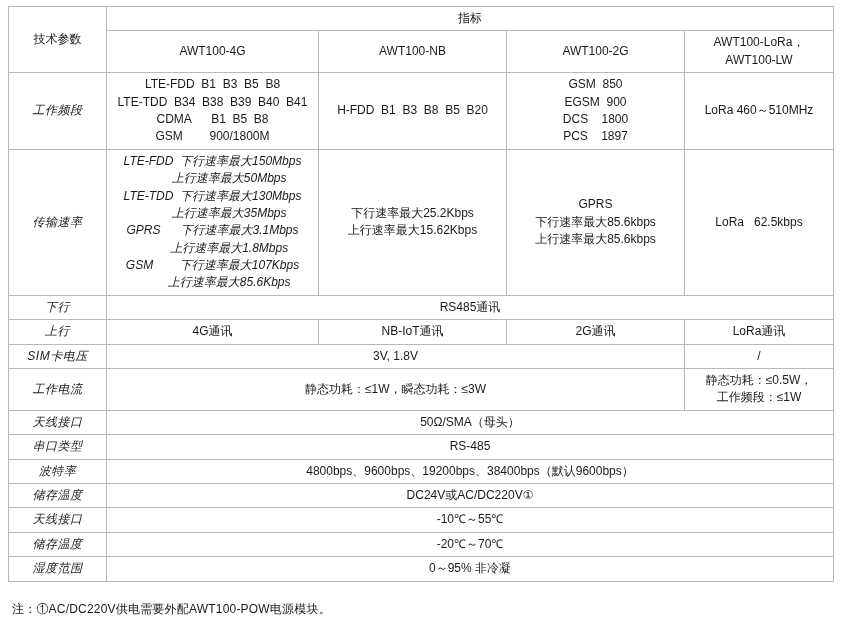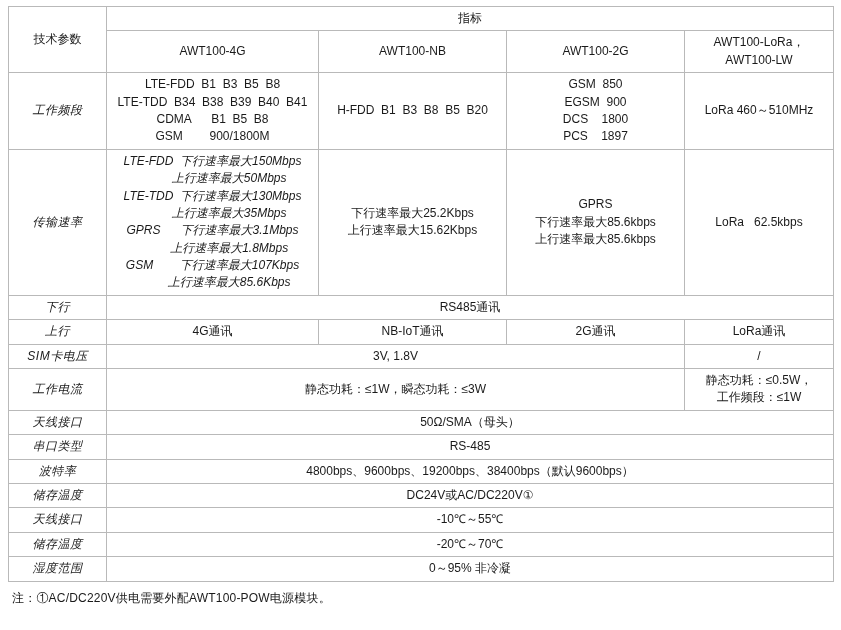--- a/index.html
+++ b/index.html
@@ -58,21 +58,21 @@
   .freq-cell .ln,
   .rate-cell .ln {
     white-space: pre;
   }
   .freq-cell {
     text-align: center;
   }
   .note {
     position: absolute;
     left: 12px;
-    bottom: 23px;
+    bottom: 12px;
     font-size: 12px;
     color: #1a1a1a;
     letter-spacing: 0.2px;
   }
   .tall {
     line-height: 1.7;
     font-style: italic;
   }
 </style>
 </head>

